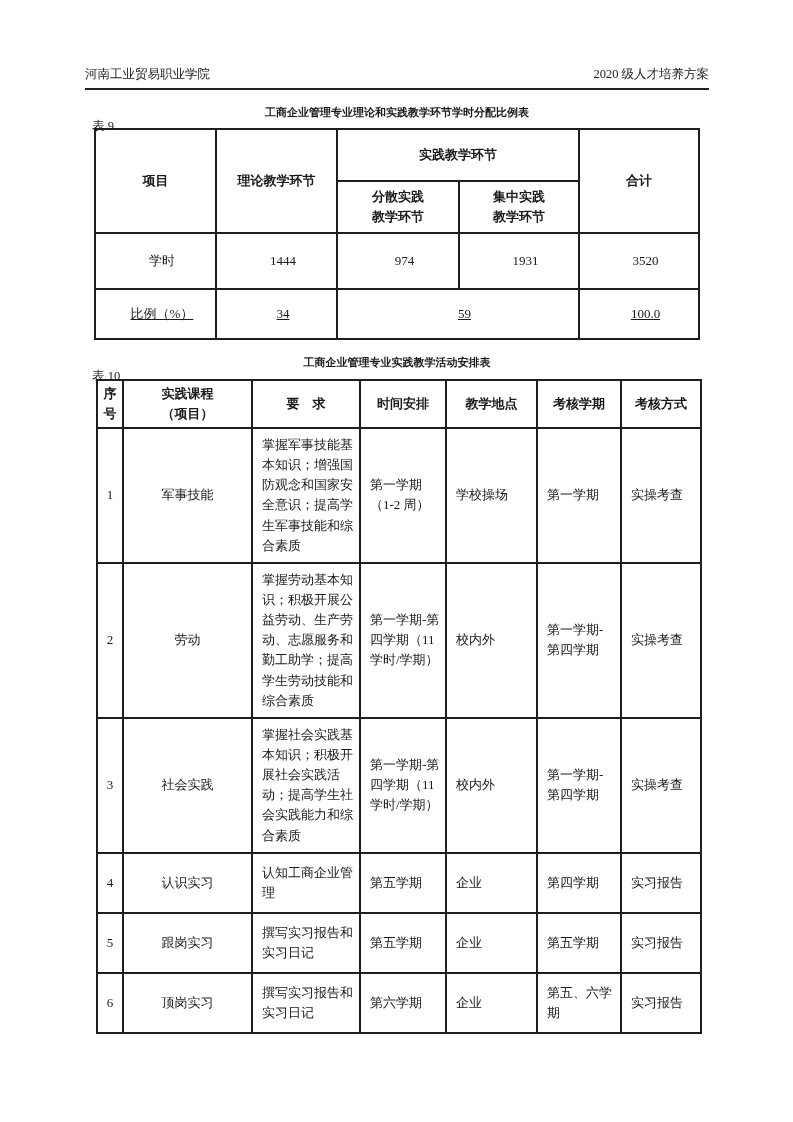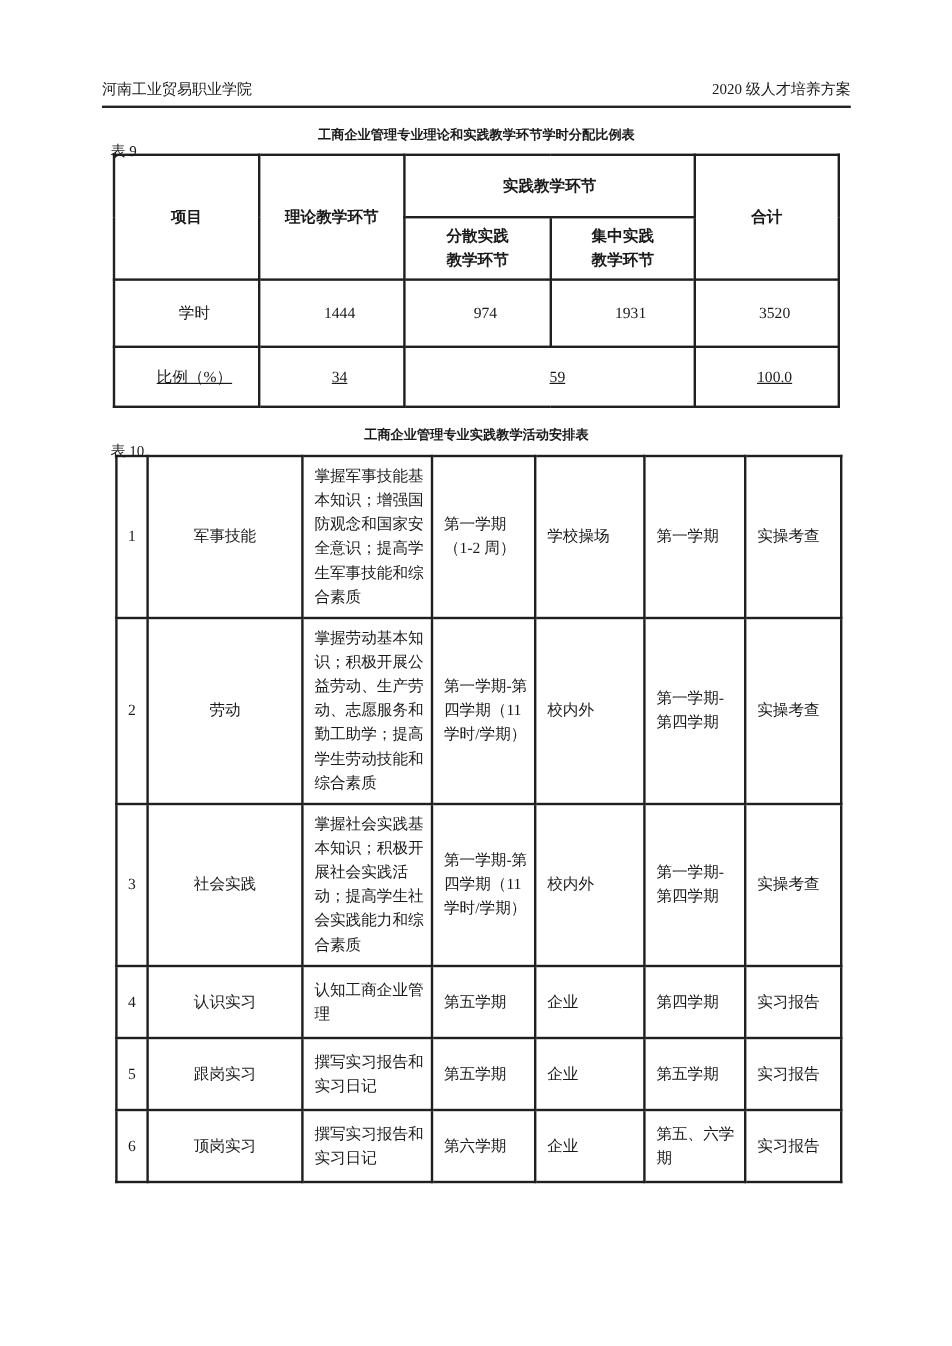--- a/index.html
+++ b/index.html
@@ -149,20 +149,30 @@
       <colgroup>
         <col style="width:26px">
           <col style="width:129px">
           <col style="width:108px">
           <col style="width:86px">
           <col style="width:91px">
           <col style="width:84px">
           <col style="width:80px">
       </colgroup>
       <tbody>
+          <tr class="t10-header">
+        <th>序号</th>
+        <th>实践课程
+（项目）</th>
+        <th>要　求</th>
+        <th>时间安排</th>
+        <th>教学地点</th>
+        <th>考核学期</th>
+        <th>考核方式</th>
+      </tr>
       <tr class="r1">
         <td class="c-no">1</td>
         <td class="c-course">军事技能</td>
         <td class="c-left">掌握军事技能基本知识；增强国防观念和国家安全意识；提高学生军事技能和综合素质</td>
         <td class="c-left">第一学期（1-2 周）</td>
         <td class="c-left">学校操场</td>
         <td class="c-left">第一学期</td>
         <td class="c-left">实操考查</td>
       </tr>
       <tr class="r2">

